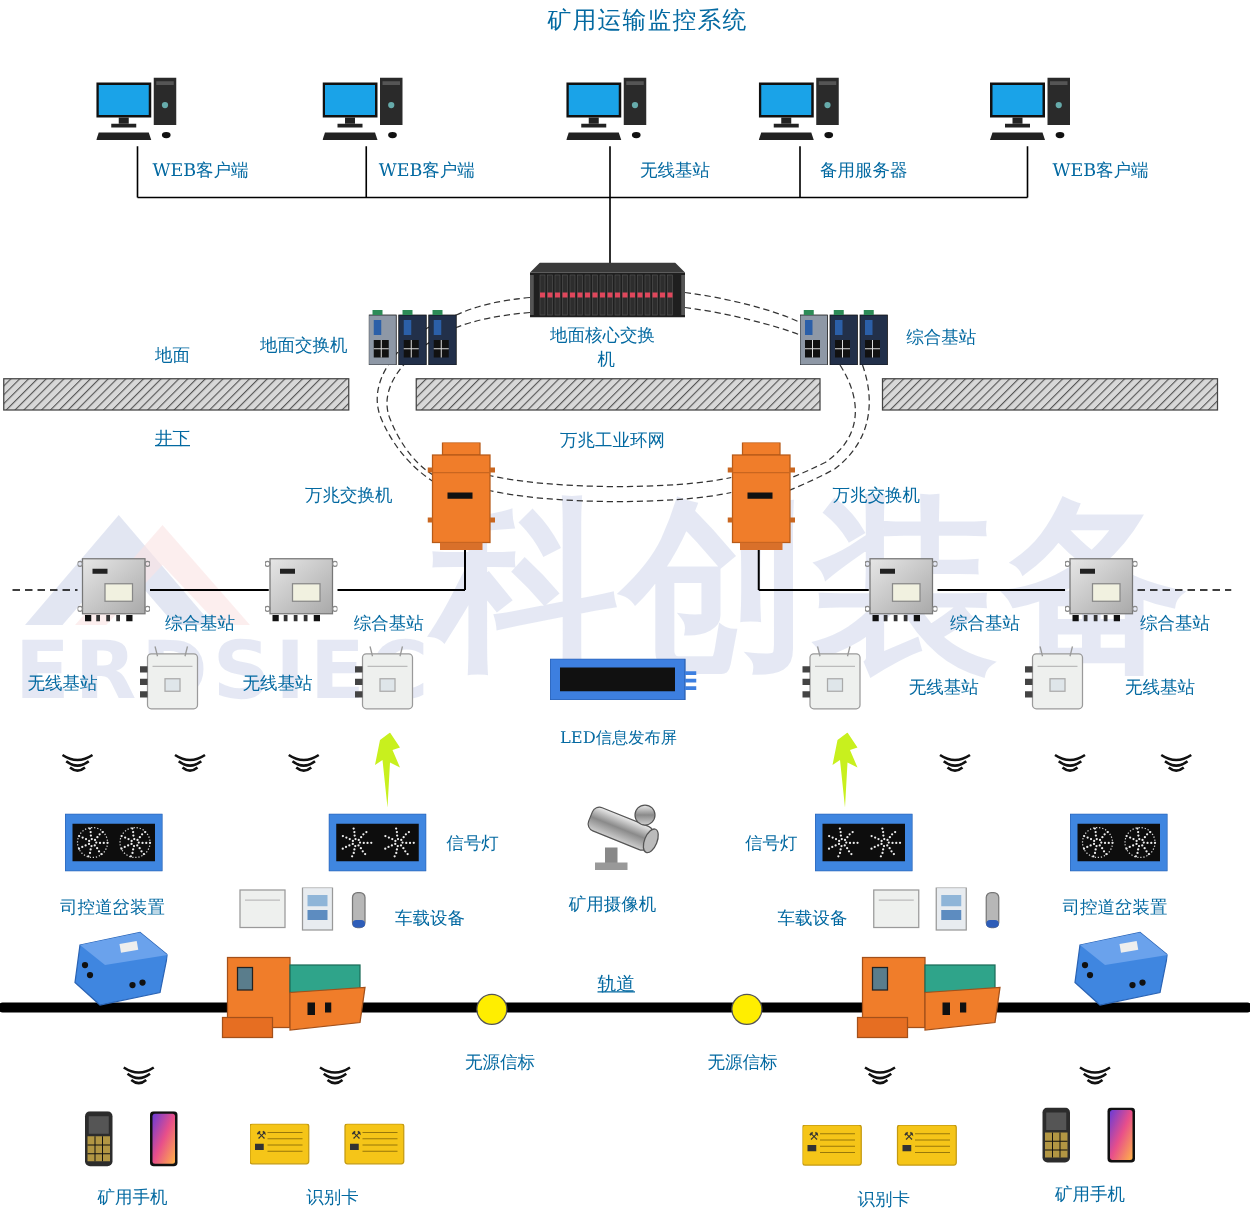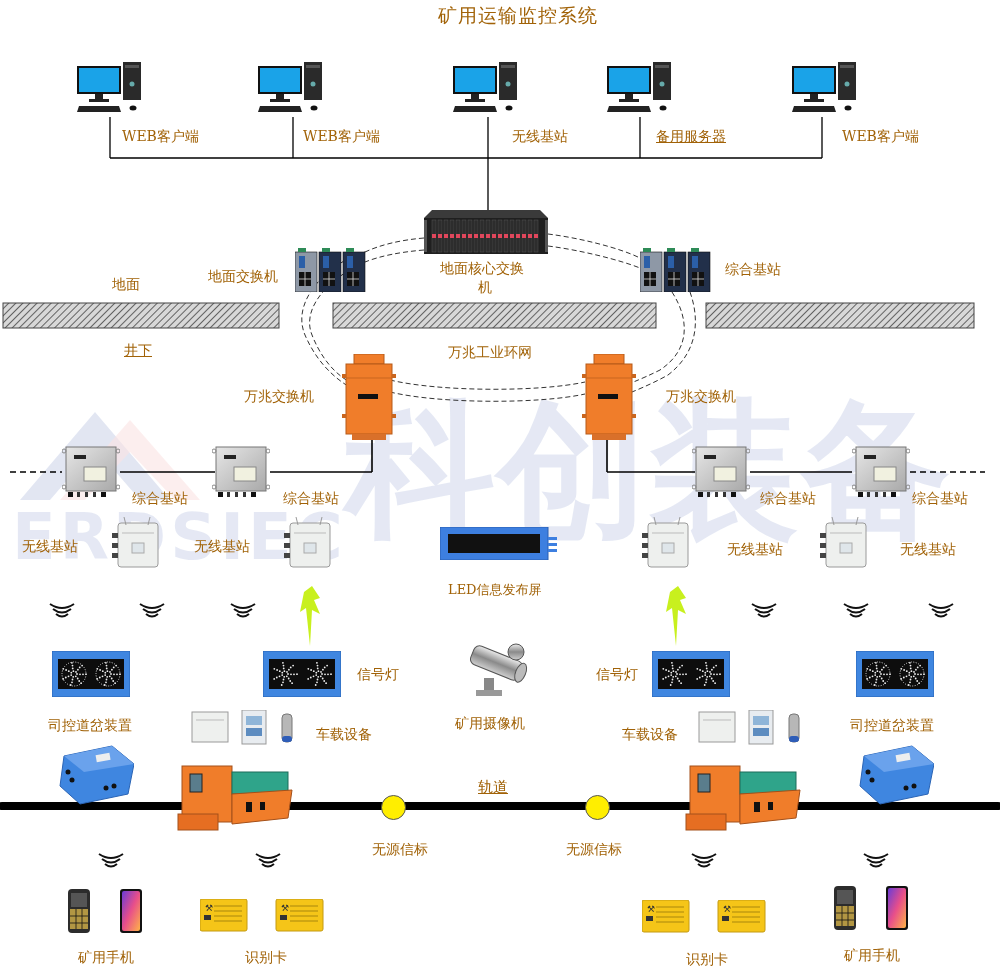--- a/index.html
+++ b/index.html
@@ -1,19 +1,19 @@
 <!DOCTYPE html>
 <html><head>
 <meta charset="utf-8">
 <style>
   html, body { margin:0; padding:0; background:#ffffff; }
   body { width:1000px; height:971px; position:relative; overflow:hidden;
          font-family:"DejaVu Serif","Liberation Serif",serif; color:#222; }
   .abs { position:absolute; }
-  .lbl { position:absolute; font-size:14px; white-space:nowrap; color:#a16207; }
+  .lbl { position:absolute; font-size:14px; white-space:nowrap; color:#0369a1; }
   svg { position:absolute; left:0; top:0; }
   .watermark { position:absolute; font-family:"DejaVu Sans","Liberation Sans",sans-serif;
                color:#1a3c9e; opacity:0.11; font-weight:bold; white-space:nowrap; }
 </style>
 </head>
 <body>
 
 <div class="watermark" style="left:345px; top:395px; font-size:150px; letter-spacing:2px; line-height:1;">科创装备</div>
 <div class="watermark" style="left:12px; top:500px; font-size:64px; letter-spacing:4px;">ERDSIEC</div>
 <svg width="1000" height="971" style="opacity:0.12;">
@@ -129,21 +129,21 @@
   <rect x="48" y="3" width="14" height="3" fill="#555"></rect>
   <circle cx="55" cy="22" r="2.5" fill="#6aa"></circle>
   <polygon points="2,44 42,44 44,50 0,50" fill="#222"></polygon>
   <ellipse cx="56" cy="46" rx="3.5" ry="2.5" fill="#111"></ellipse>
     </svg>
   </div>
 
 <div class="lbl" style="left:122px; top:128px;">WEB客户端</div>
 <div class="lbl" style="left:303px; top:128px;">WEB客户端</div>
 <div class="lbl" style="left:512px; top:128px;">无线基站</div>
-<div class="lbl" style="left:656px; top:128px;text-decoration:underline;">备用服务器</div>
+<div class="lbl" style="left:656px; top:128px;">备用服务器</div>
 <div class="lbl" style="left:842px; top:128px;">WEB客户端</div>
 
 <div class="abs" style="left:424px; top:210px; width:124px; height:44px;">
   <svg width="124" height="44">
     <polygon points="8,0 116,0 124,8 0,8" fill="#3a3a3a"></polygon>
     <rect x="0" y="8" width="124" height="36" fill="#1f1f1f"></rect>
     <g id="rack-slots">
         <rect x="8" y="10" width="4" height="32" fill="#2d2d2d" stroke="#555" stroke-width="0.5"></rect>
         <rect x="8" y="24" width="4" height="4" fill="#e0475c"></rect>
         <rect x="14" y="10" width="4" height="32" fill="#2d2d2d" stroke="#555" stroke-width="0.5"></rect>
@@ -228,21 +228,21 @@
       <rect x="48" y="4" width="22" height="40" fill="#22304a" stroke="#111" stroke-width="0.6"></rect>
           <rect x="51" y="0" width="8" height="4" fill="#2e8b57"></rect>
           <rect x="52" y="24" width="12" height="14" fill="#111"></rect>
           <line x1="58" y1="24" x2="58" y2="38" stroke="#ddd" stroke-width="0.8"></line>
           <line x1="52" y1="31" x2="64" y2="31" stroke="#ddd" stroke-width="0.8"></line>
           <rect x="52" y="8" width="6" height="12" fill="#2b5fa8"></rect>
     </svg>
   </div>
 <div class="lbl" style="left:725px; top:261px;">综合基站</div>
 
-<div class="lbl" style="left:112px; top:276px;font-family:Liberation Mono, monospace;">地面</div>
+<div class="lbl" style="left:124px; top:276px;font-family:Liberation Mono, monospace;">地面</div>
 <div class="lbl" style="left:124px; top:342px;text-decoration:underline;">井下</div>
 
 <div class="lbl" style="left:448px; top:344px;">万兆工业环网</div>
 
 <div id="orange-0" class="abs" style="left:342px; top:354px; width:54px; height:86px;">
     <svg width="54" height="86">
   <rect x="12" y="0" width="30" height="10" fill="#f07d2a" stroke="#b65a18"></rect>
   <rect x="4" y="10" width="46" height="70" fill="#f07d2a" stroke="#b65a18"></rect>
   <line x1="4" y1="24" x2="50" y2="24" stroke="#c9661f"></line>
   <rect x="16" y="40" width="20" height="5" fill="#111"></rect>

